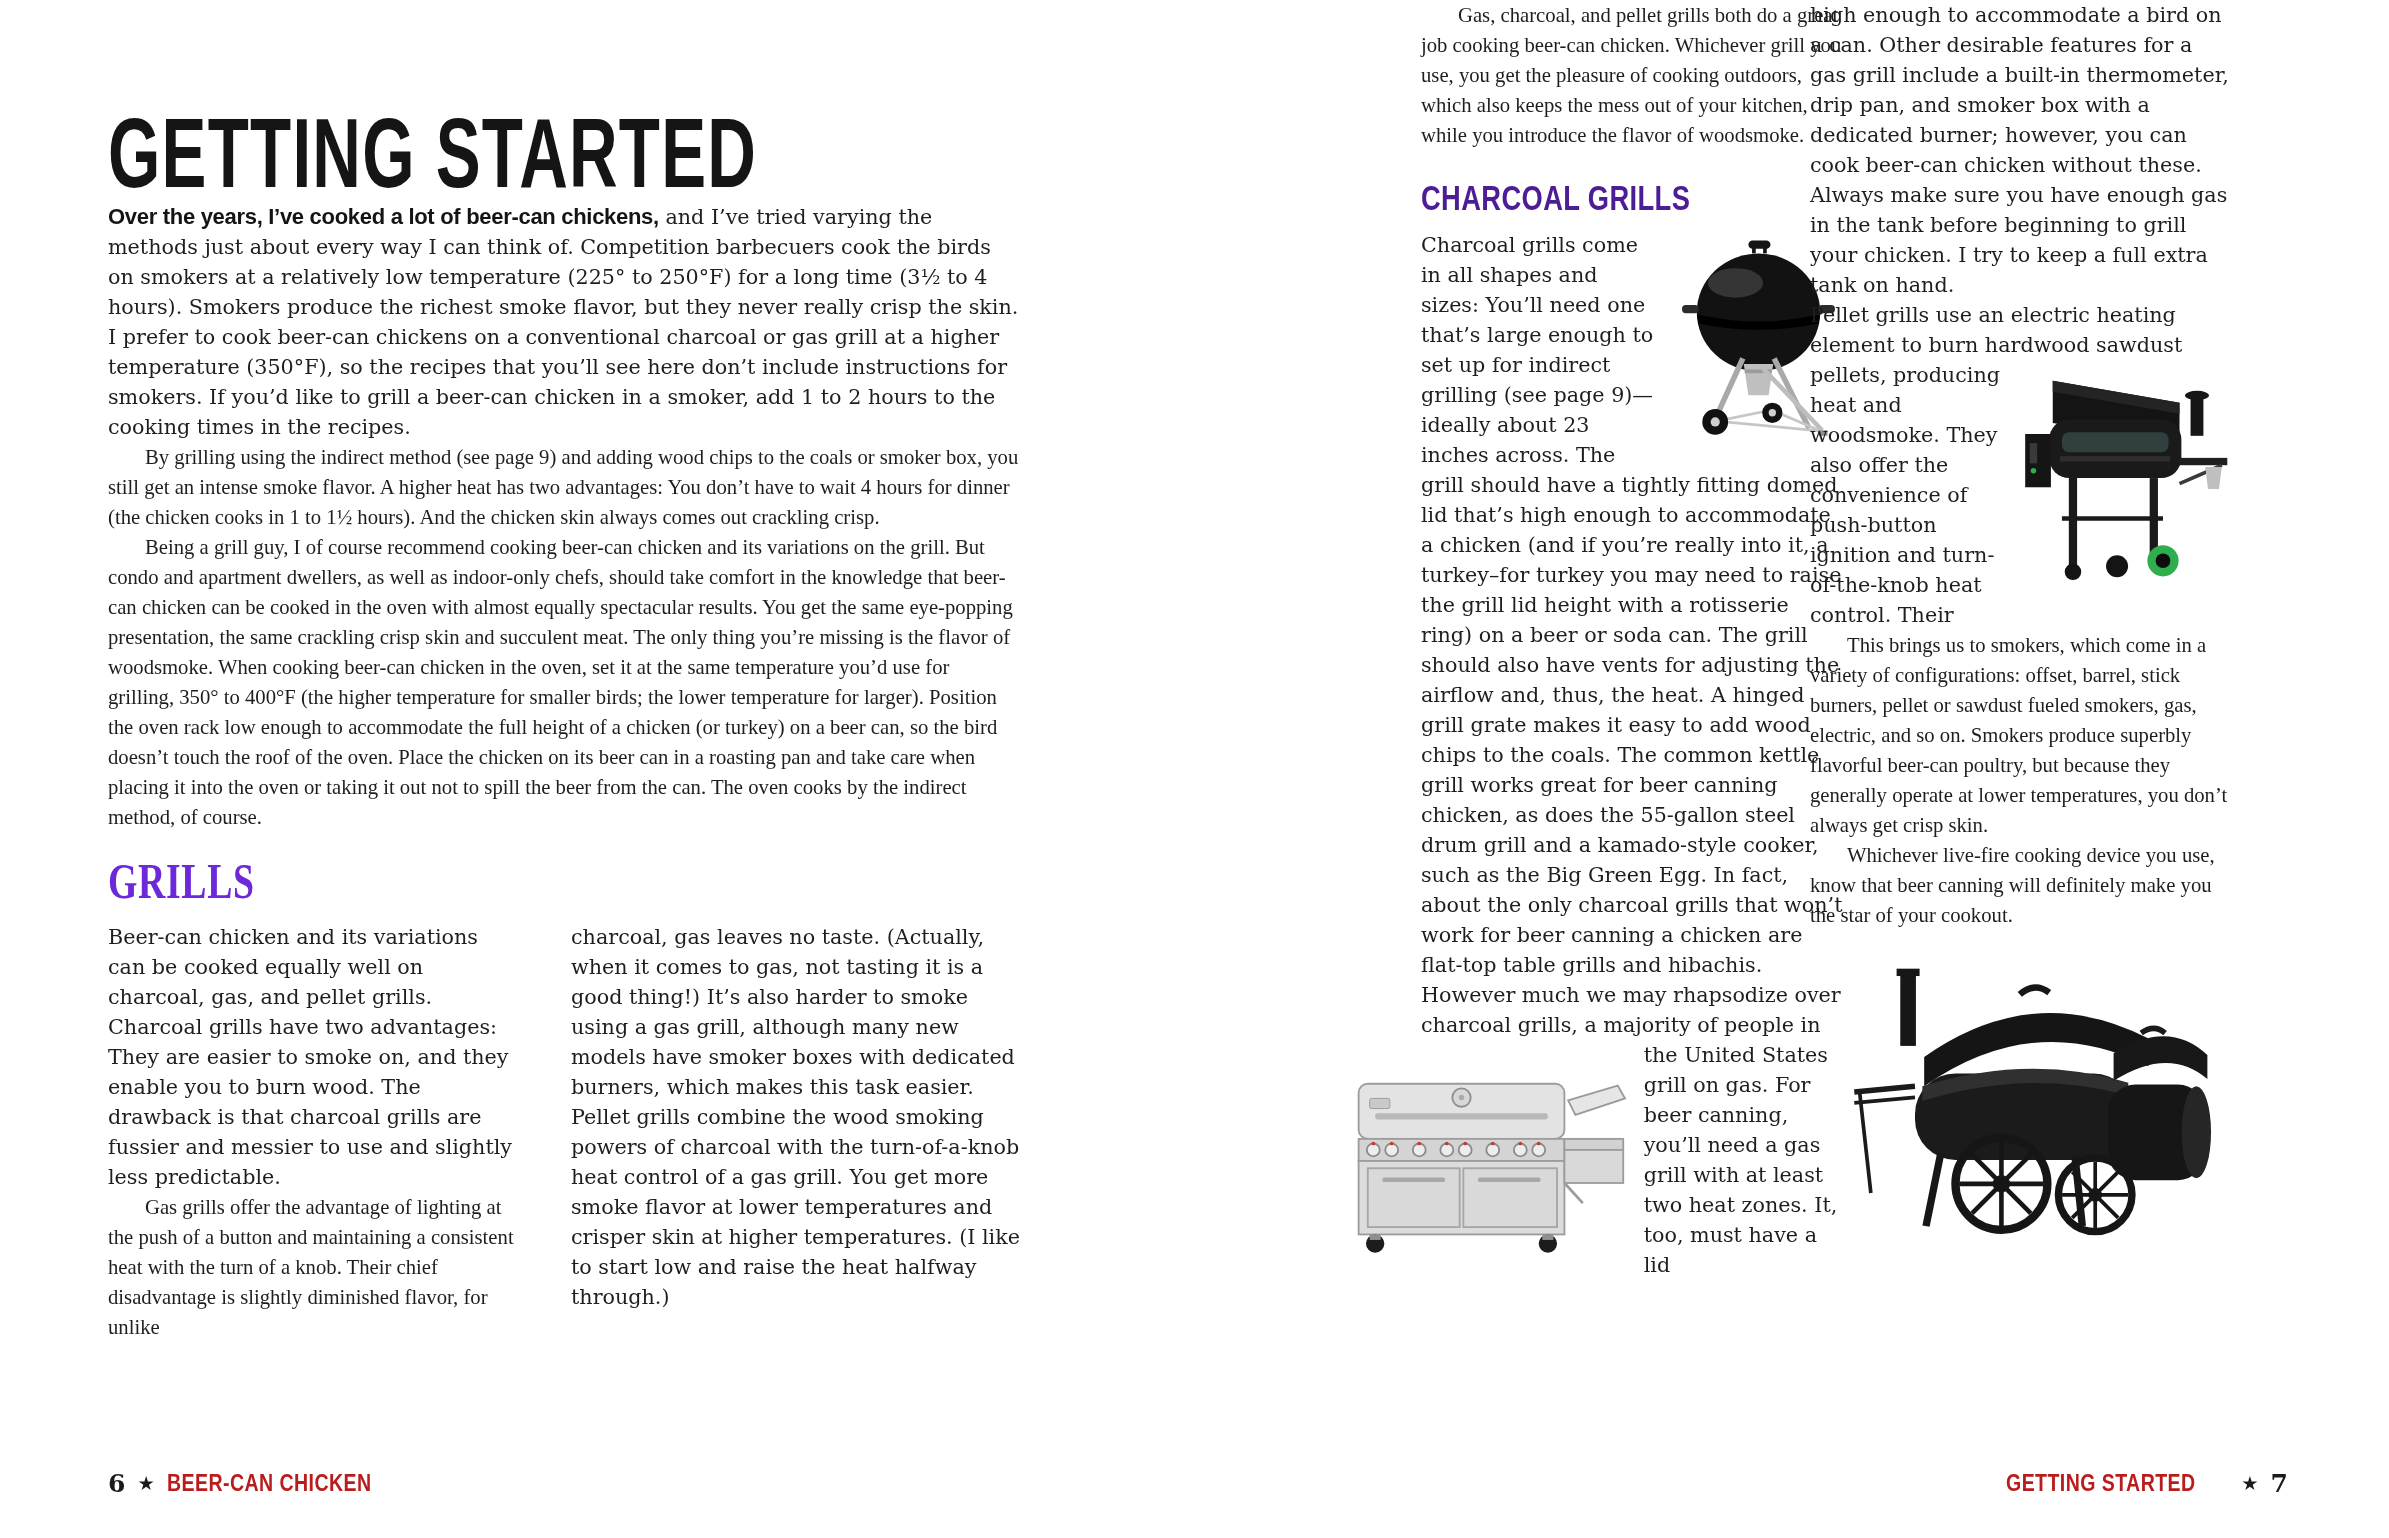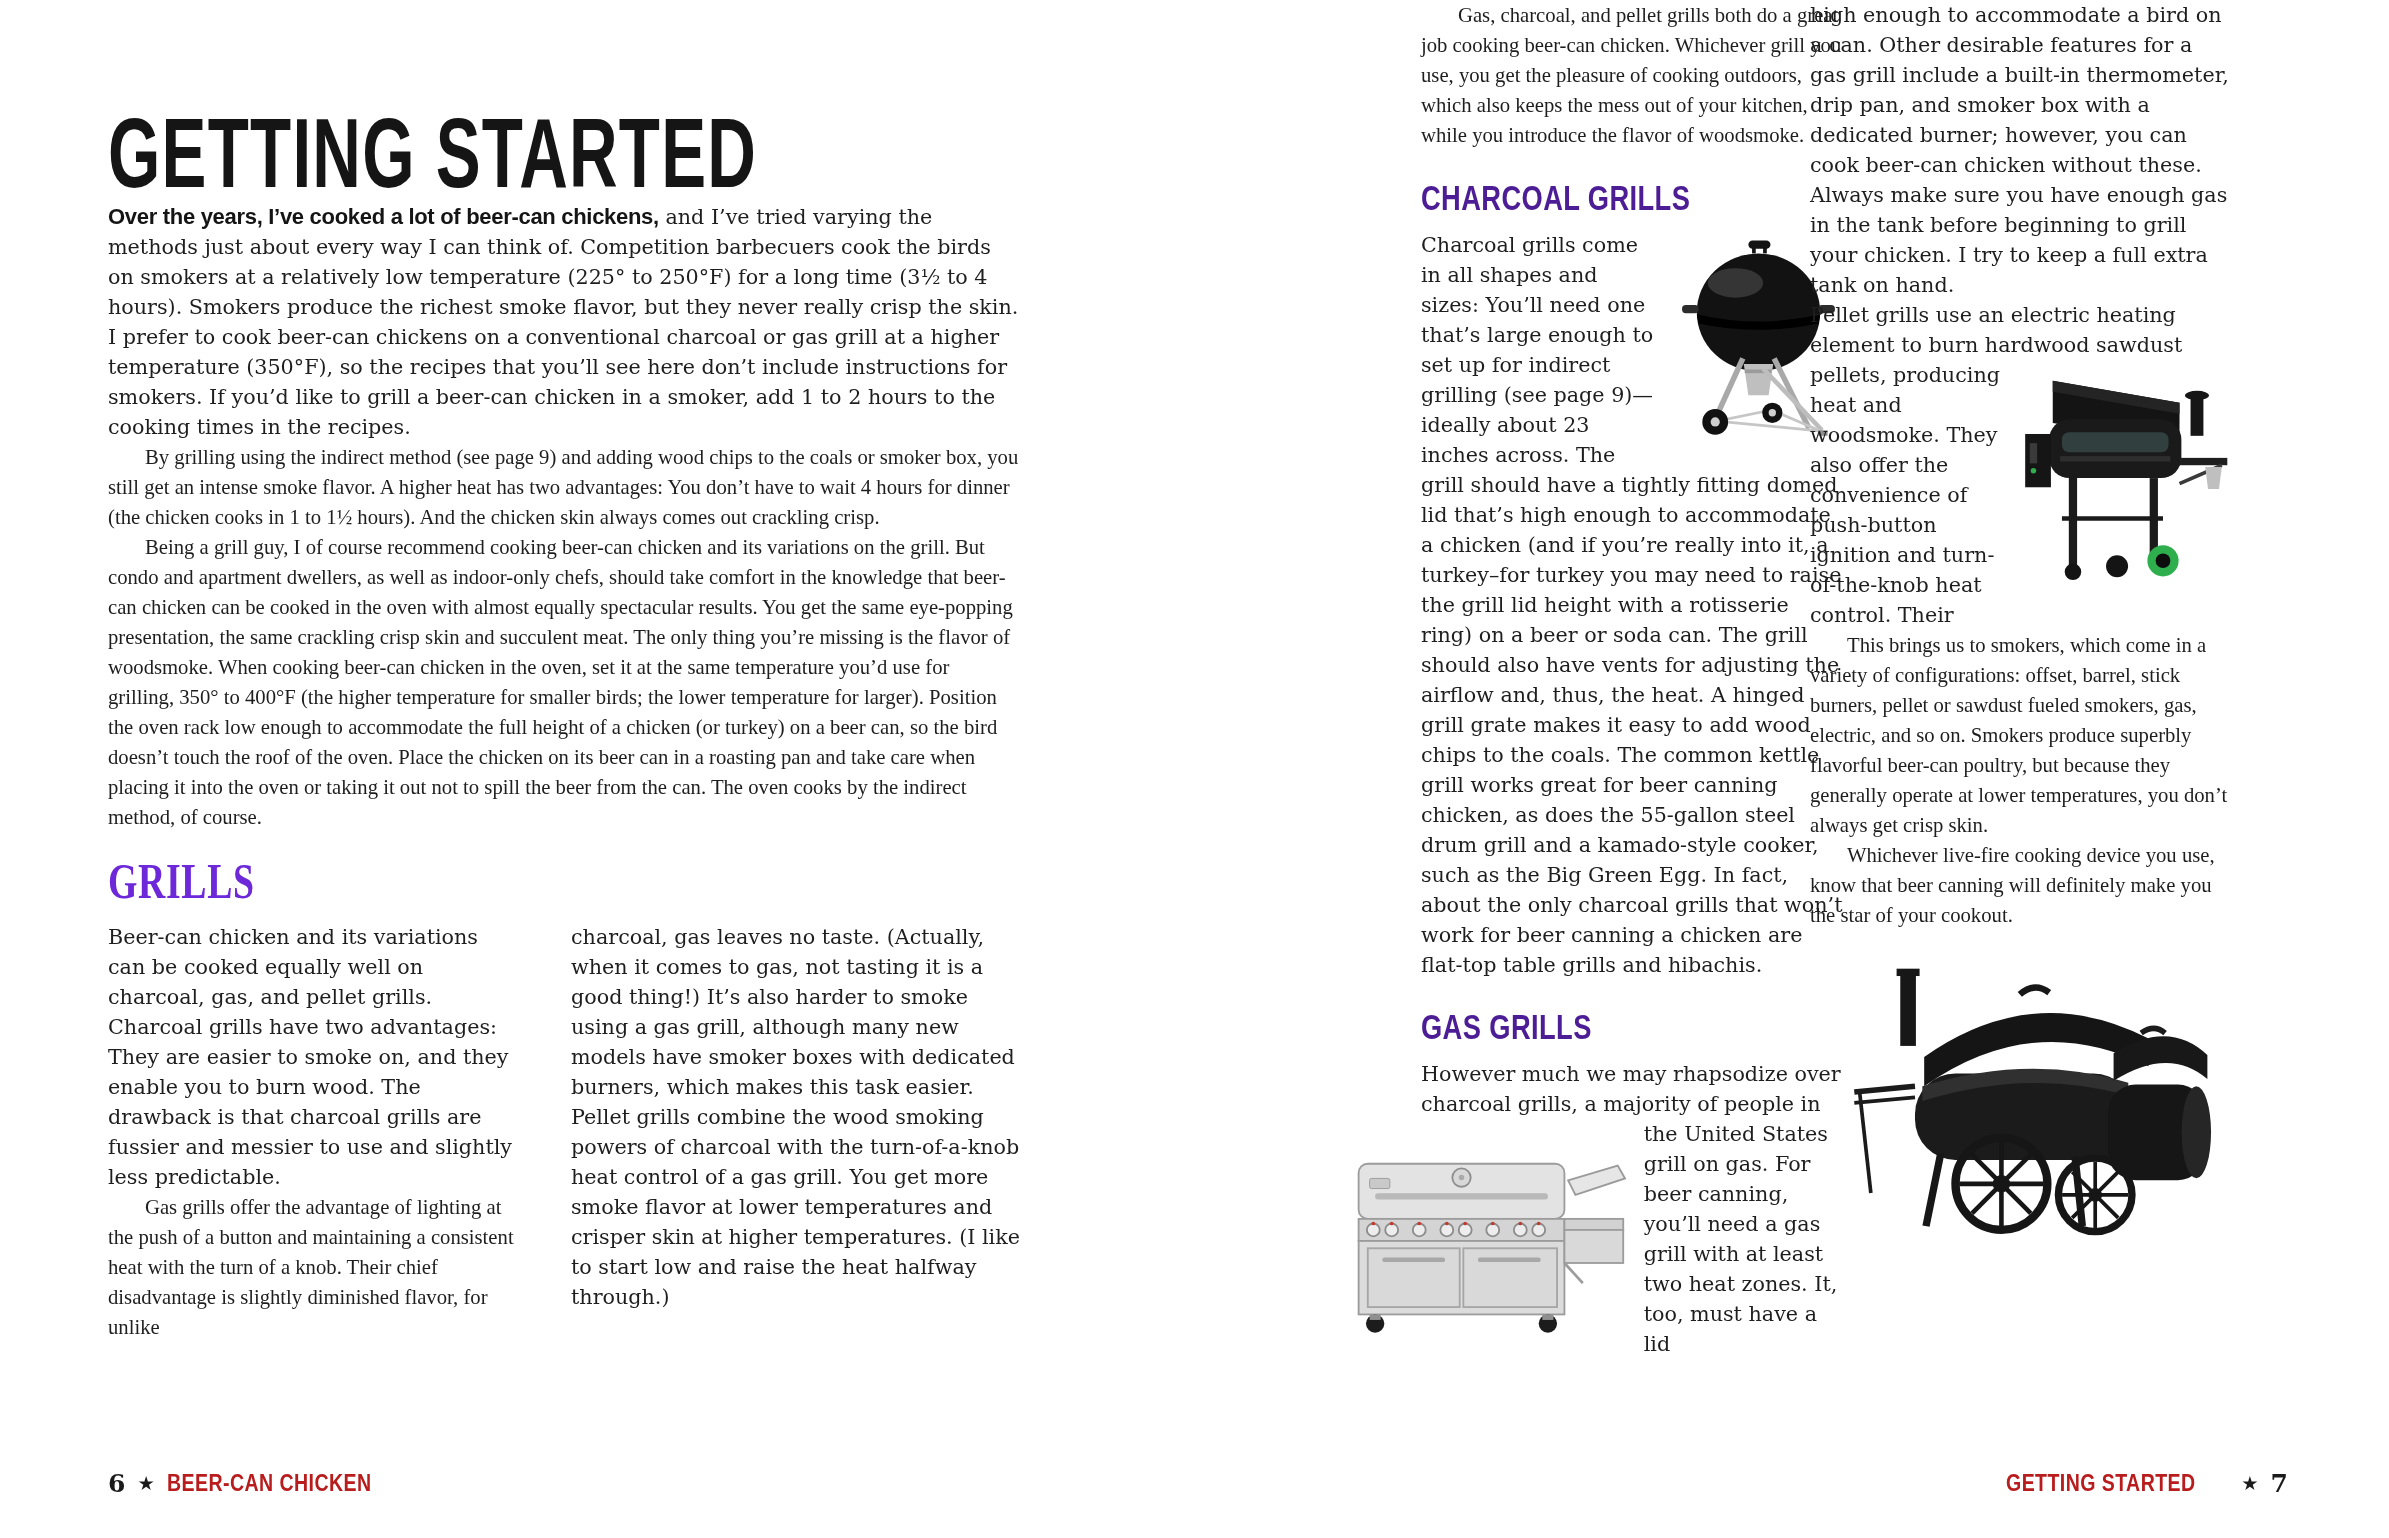--- a/index.html
+++ b/index.html
@@ -112,21 +112,20 @@
         <circle cx="48" cy="203" r="14" fill="#111111"></circle>
         <circle cx="48" cy="203" r="5" fill="#cfcfcf"></circle>
         <circle cx="110" cy="193" r="11" fill="#111111"></circle>
         <circle cx="110" cy="193" r="4" fill="#cfcfcf"></circle>
         <rect x="160" y="212" width="10" height="6" fill="#8f8f8f"></rect>
       </svg>
     </div>
     <p class="body">Charcoal grills come in all shapes and sizes: You’ll need one that’s large enough to set up for indirect grilling (see page 9)—ideally about 23 inches across. The grill should have a tightly fitting domed lid that’s high enough to accommodate a chicken (and if you’re really into it, a turkey–for turkey you may need to raise the grill lid height with a rotisserie ring) on a beer or soda can. The grill should also have vents for adjusting the airflow and, thus, the heat. A hinged grill grate makes it easy to add wood chips to the coals. The common kettle grill works great for beer canning chicken, as does the 55-gallon steel drum grill and a kamado-style cooker, such as the Big Green Egg. In fact, about the only charcoal grills that won’t work for beer canning a chicken are flat-top table grills and hibachis.</p>
   </div>
 
-  <h3 class="sec"><span class="squeeze">GAS GRILLS</span></h3>
 
   <p class="body">However much we may rhapsodize over charcoal grills, a majority of people in</p>
   <div class="clearfix">
     <div class="img-float-left img-gas">
 
       <svg viewBox="0 0 302 234" width="278" height="215">
         <polygon points="236,58 290,42 298,56 244,74" fill="#e6e6e6" stroke="#9a9a9a" stroke-width="2"></polygon>
         <rect x="8" y="40" width="224" height="60" rx="10" fill="#e3e3e3" stroke="#9c9c9c" stroke-width="2"></rect>
         <circle cx="120" cy="55" r="10" fill="#d8d8d8" stroke="#8e8e8e" stroke-width="2"></circle>
         <circle cx="120" cy="55" r="3" fill="#aaaaaa"></circle>

